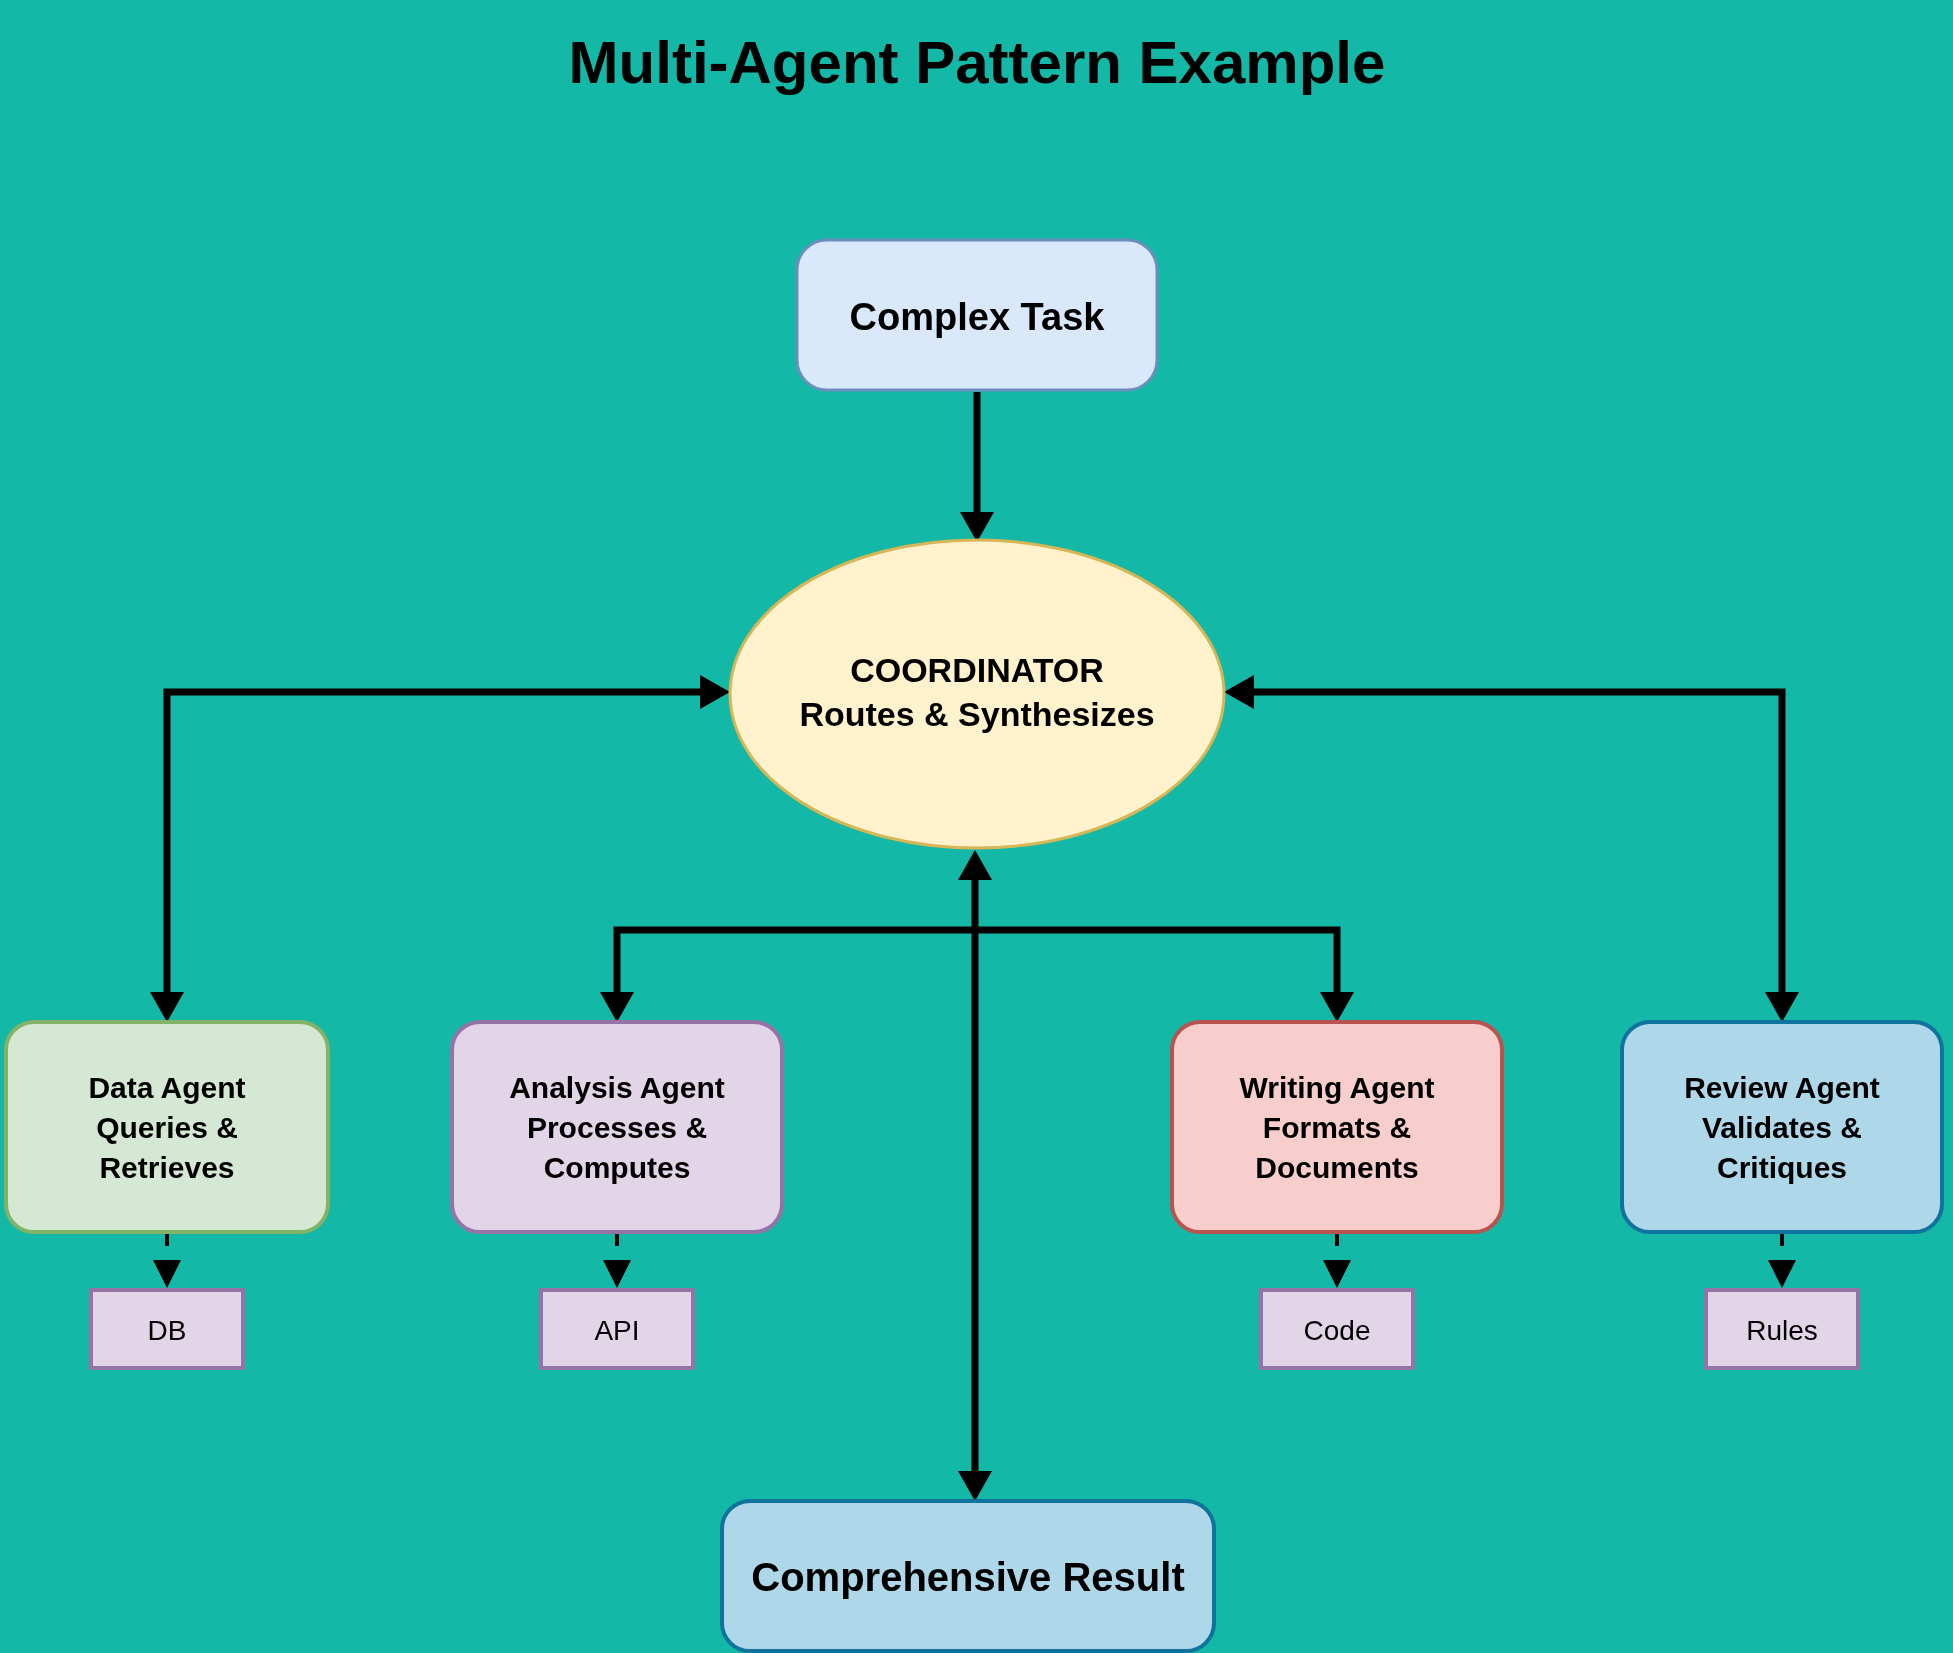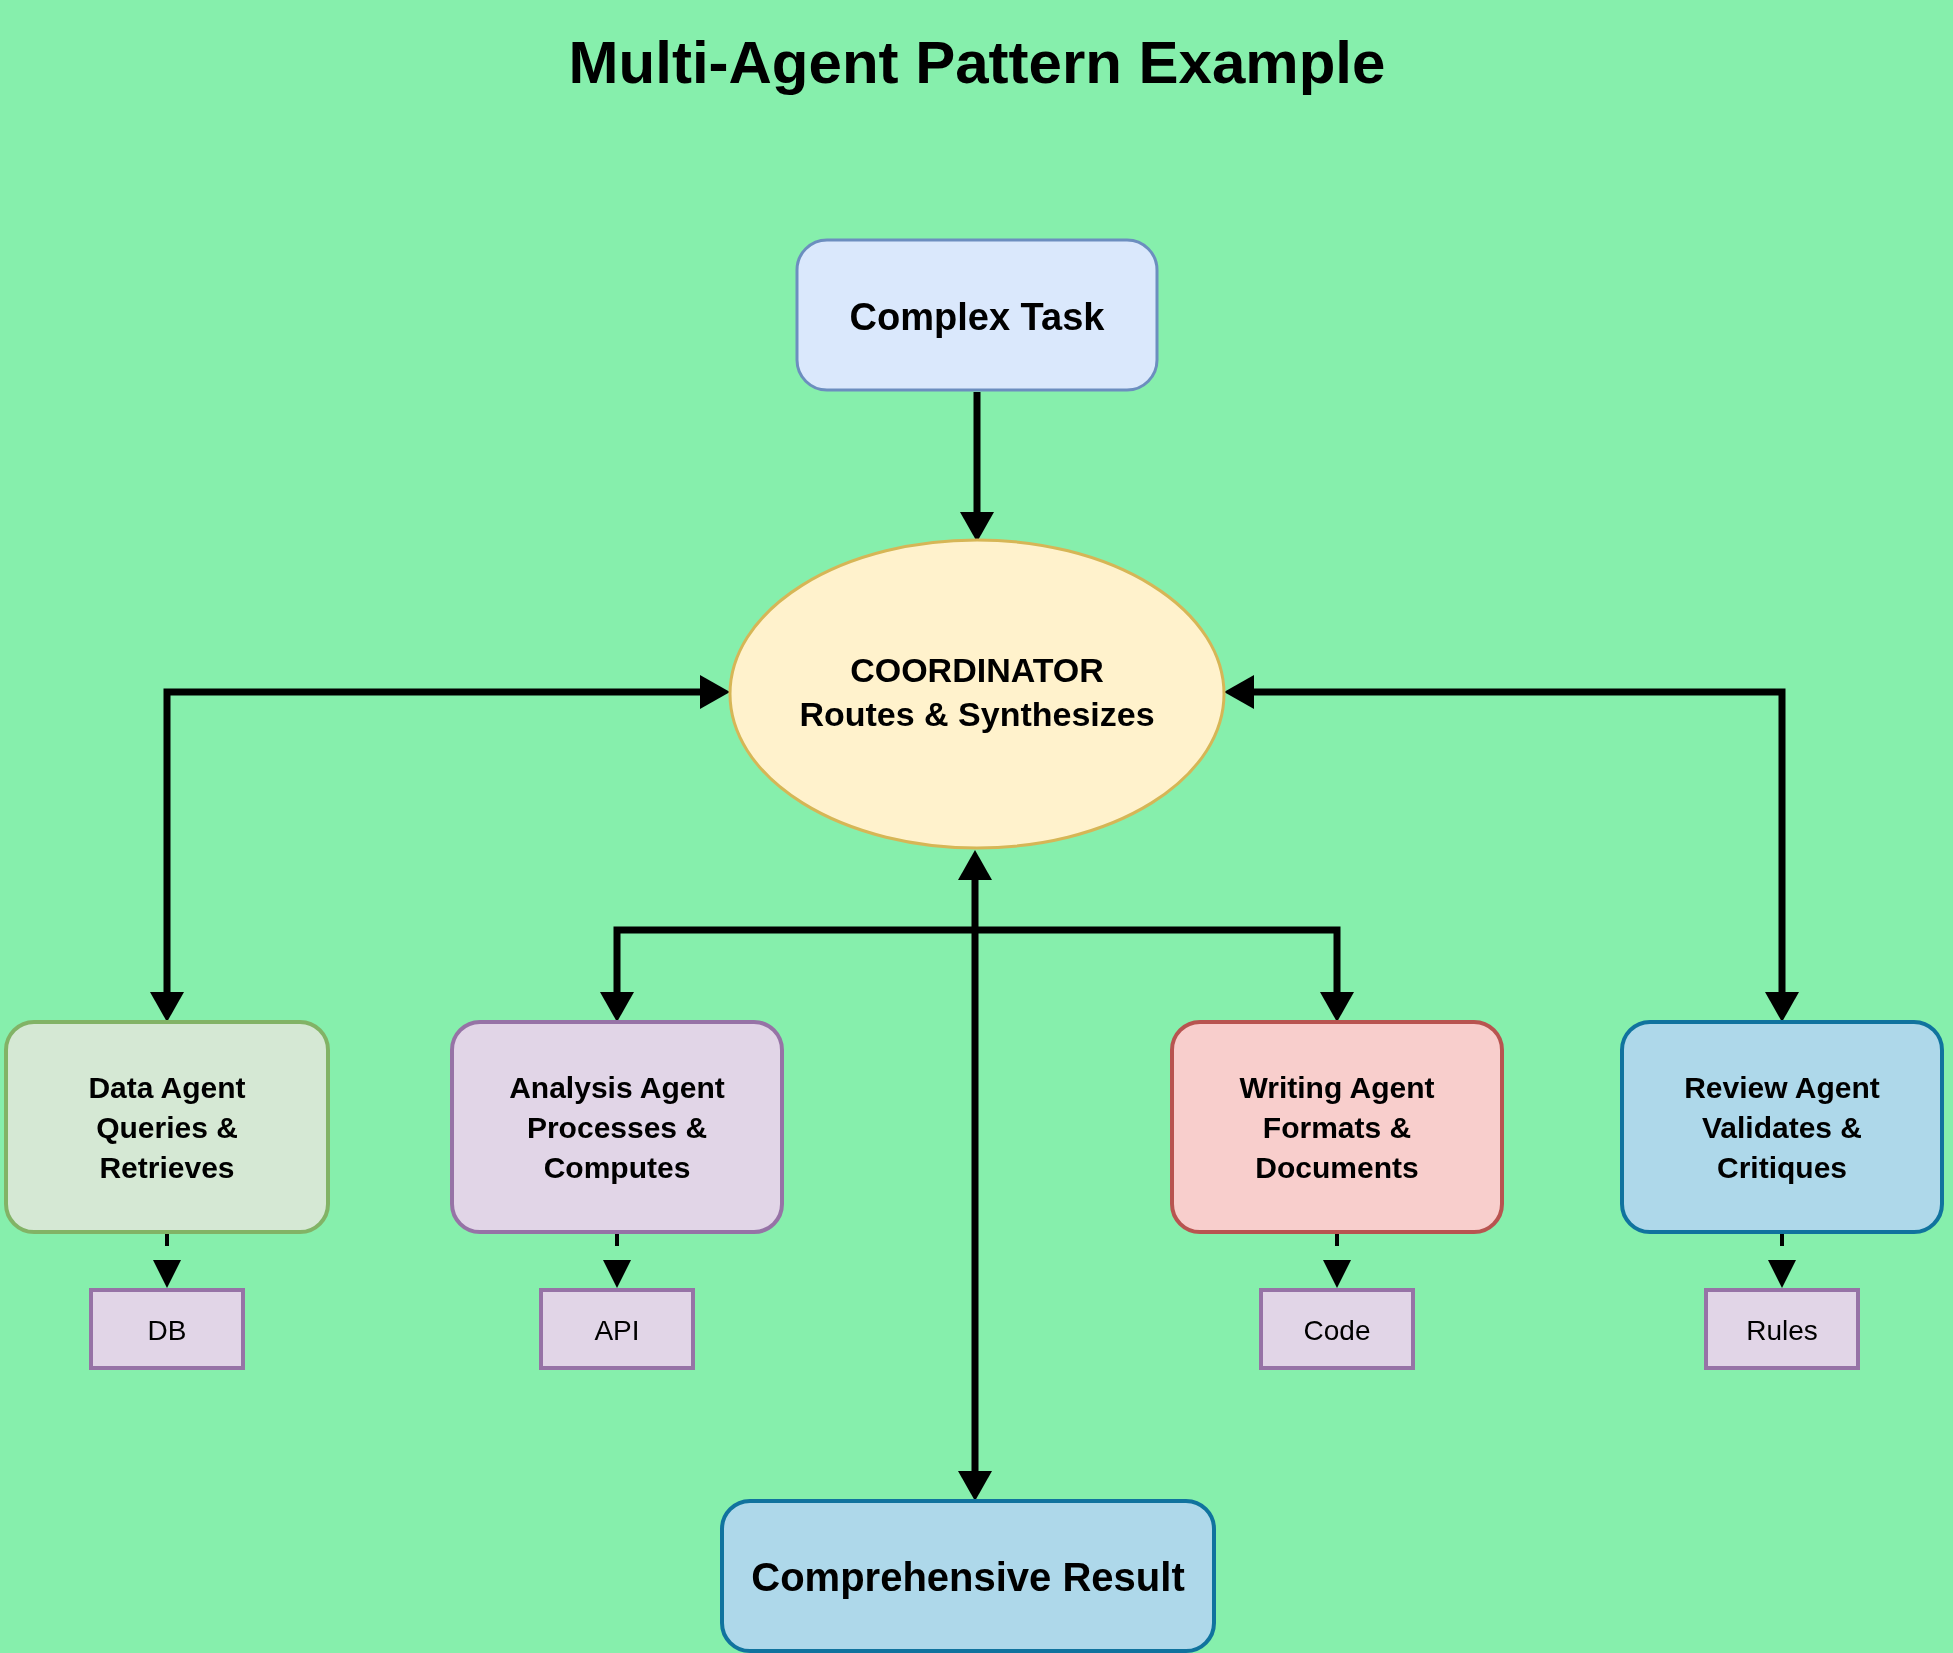--- a/index.html
+++ b/index.html
@@ -1,16 +1,16 @@
 <!DOCTYPE html>
 <html><head>
 <meta charset="utf-8">
 <style>
   html,body{margin:0;padding:0;background:#ffffff;}
-  .canvas{position:relative;width:1953px;height:1653px;background:#86efac;overflow:hidden;}
+  .canvas{position:relative;width:1953px;height:1653px;background:#14b8a6;overflow:hidden;}
   svg{display:block;}
   .t{font-family:"Liberation Sans", sans-serif;fill:#000000;}
   .b{font-weight:bold;}
   .title{font-size:60px;}
   .n40{font-size:40px;}
   .n38{font-size:38px;}
   .n34{font-size:34px;}
   .n30{font-size:30px;}
   .n28{font-size:28px;}
   .mid{text-anchor:middle;dominant-baseline:central;}

